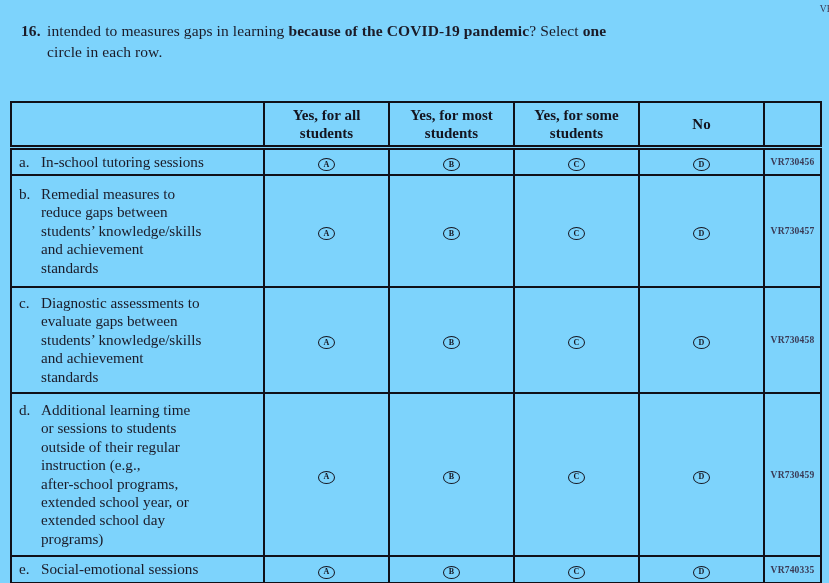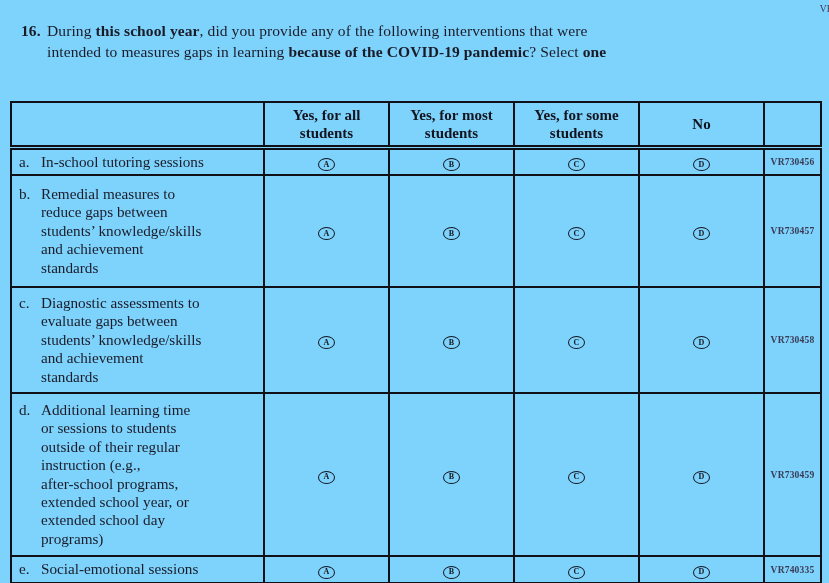--- a/index.html
+++ b/index.html
@@ -53,22 +53,22 @@
 </head>
 <body>
 
 <div class="page">
 
   <div class="top-code">VR730428</div>
 
   <div class="question">
     <div class="qnum">16.</div>
     <div class="qbody">
-      <div class="qline"><span>During </span><span class="bb">this school year</span><span>, did you provide any of the following interventions that were</span></div>
       <div class="qline"><span>intended to measures gaps in learning </span><span class="bb">because of the COVID-19 pandemic</span><span>? Select </span><span class="bb">one</span></div>
+      <div class="qline"><span>circle in each row.</span></div>
     </div>
   </div>
 
   <div class="twrap">
     <table>
       <colgroup>
         <col style="width:253px">
           <col style="width:125px">
           <col style="width:125px">
         <col style="width:125px">

